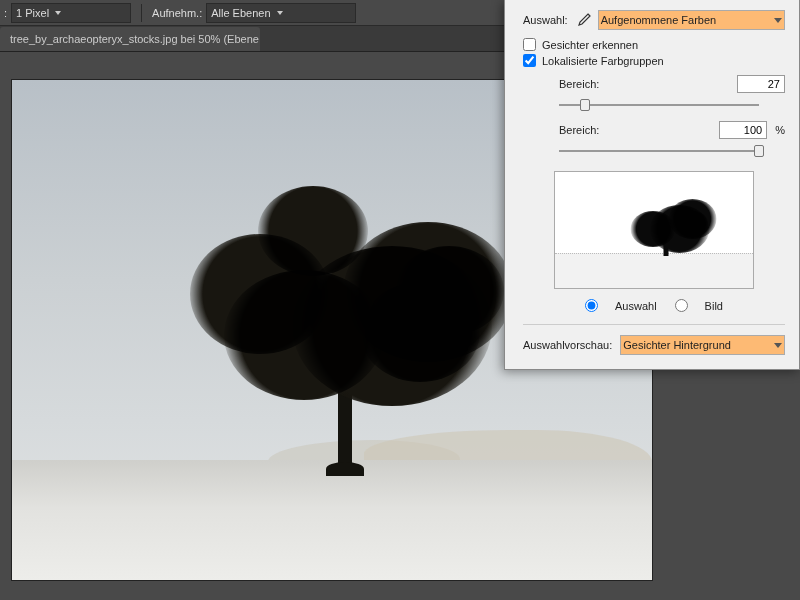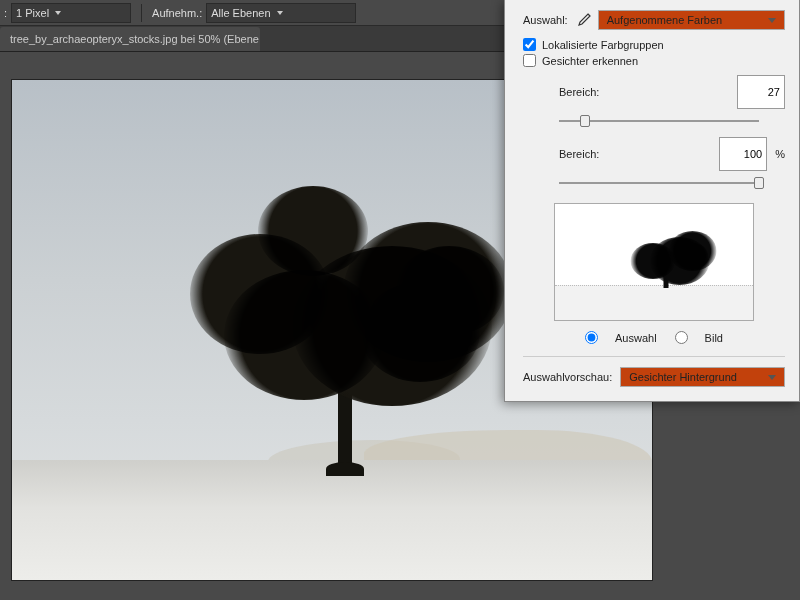--- a/index.html
+++ b/index.html
@@ -33,27 +33,27 @@
   .c6{left:30%;top:15%;width:110px;height:90px;}
   .c7{left:70%;top:40%;width:110px;height:90px;}
   .branch { position:absolute; background:#14130e; }
 
   .dialog { position: absolute; top: 0; right: 0; width: 296px; background: #f0f0f0; border: 1px solid #888; border-top: none; box-shadow: -2px 2px 10px rgba(0,0,0,0.4); }
   .dlg-title { height: 28px; background: linear-gradient(#e8eef5, #d7e1ec); display: flex; align-items: center; padding: 0 10px; font-size: 12px; color: #222; border-bottom: 1px solid #bbb; }
   .dlg-body { padding: 10px 14px 14px 18px; font-size: 11px; color: #222; }
   .row { display: flex; align-items: center; margin-bottom: 8px; gap: 6px; }
   .label { white-space: nowrap; }
   .eyedrop { width: 18px; height: 14px; display:inline-block; }
-  .dropdown { flex: 1; height: 20px; border: 1px solid #aaa; background: #c2410c; display:flex; align-items:center; padding:0 8px; font-size:11px; justify-content:space-between; }
+  .dropdown { flex: 1; height: 20px; border: 1px solid #aaa; background: #fdba74; display:flex; align-items:center; padding:0 2px; font-size:11px; justify-content:space-between; }
   .dropdown .chev { width:0;height:0;border-left:4px solid transparent;border-right:4px solid transparent;border-top:5px solid #555; }
   .chk { display: flex; align-items: center; gap: 6px; margin: 3px 0 3px 0; }
   .chk input { margin:0; }
   .param { display:flex; align-items:center; justify-content:flex-start; margin-top:8px; gap:8px; padding-left: 36px; }
   .param .label { width: 56px; }
-  .numbox { width: 48px; height: 18px; border: 1px solid #999; background:#fff; text-align:right; padding:16px 4px; font-size:11px; }
+  .numbox { width: 48px; height: 18px; border: 1px solid #999; background:#fff; text-align:right; padding:0 4px; font-size:11px; }
   .slider { margin: 4px 0 8px 36px; height: 16px; position: relative; width: 200px; }
   .slider-track { position:absolute; left:0; right:0; top:7px; height:2px; background:#999; }
   .slider-thumb { position:absolute; top:2px; width:10px; height:12px; background:#eee; border:1px solid #777; border-radius:2px; transform:translateX(-50%); }
 
   .preview { margin: 12px auto 10px; width: 200px; height: 118px; border:1px solid #aaa; background: #fff; position:relative; overflow:hidden; }
   .pv-ground{position:absolute;left:0;right:0;bottom:0;height:30%;background:#f2f2f2;border-top:1px dotted #bbb;}
   .pv-trunk{position:absolute;left:56%;bottom:28%;width:5px;height:40px;background:#0a0a0a; transform:translateX(-50%);}
   .pv-crown{position:absolute;left:55%;top:10%;width:95px;height:60px;transform:translateX(-50%);}
   .pv-crown .cloud{background: radial-gradient(circle, #0a0a0a 0 58%, transparent 80%);}
   .pc1{left:35%;top:35%;width:60px;height:48px;}
@@ -121,26 +121,26 @@
             <path d="M14 1 L16 3 L8 11 L5 12 L6 9 Z" fill="none" stroke="#333" stroke-width="1.2"></path>
           </svg>
       </span>
       <div class="dropdown">
         <span>Aufgenommene Farben</span>
         <span class="chev"></span>
       </div>
     </div>
 
     <div class="chk">
+      <input type="checkbox" style="">
+      <span>Gesichter erkennen</span>
+    </div>
+    <div class="chk">
       <input type="checkbox" checked="" style="">
       <span>Lokalisierte Farbgruppen</span>
-    </div>
-    <div class="chk">
-      <input type="checkbox" style="">
-      <span>Gesichter erkennen</span>
     </div>
 
     <div class="param">
       <span class="label">Bereich:</span>
       <div style="flex:1"></div>
       <input class="numbox" value="27" style="">
     </div>
     <div class="slider">
       <div class="slider-track"></div>
       <div class="slider-thumb" style="left:13%"></div>

